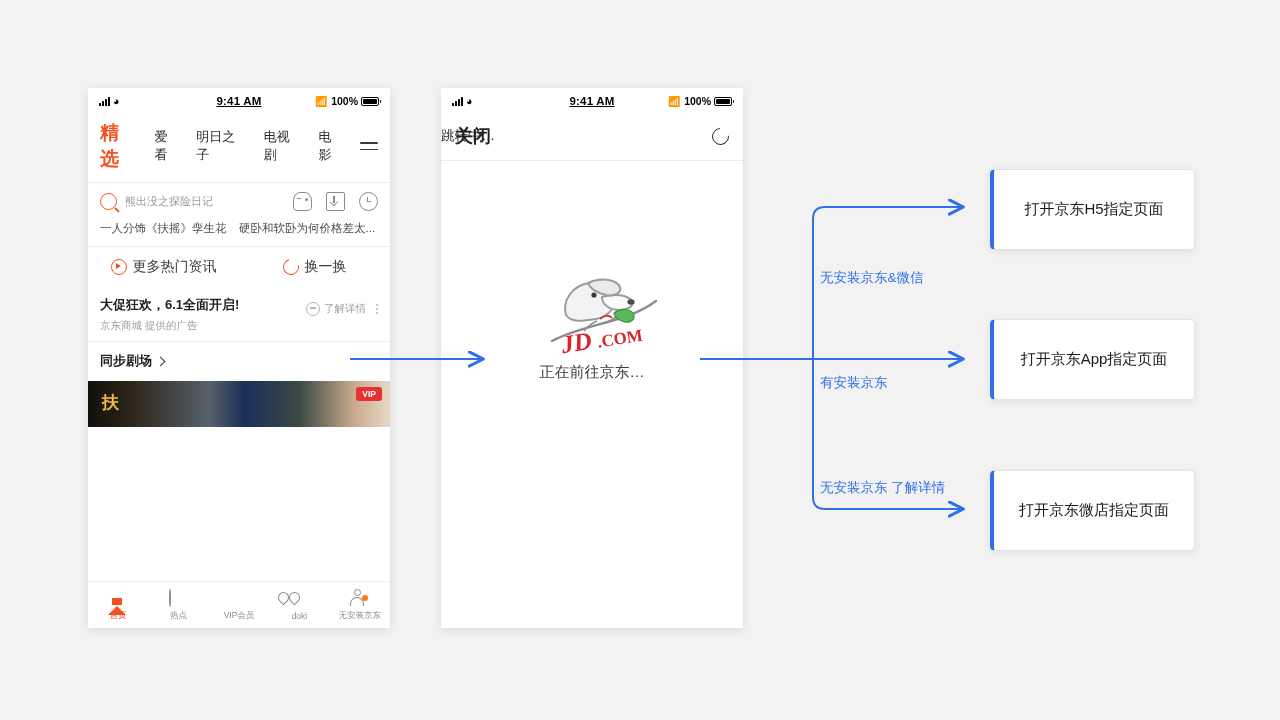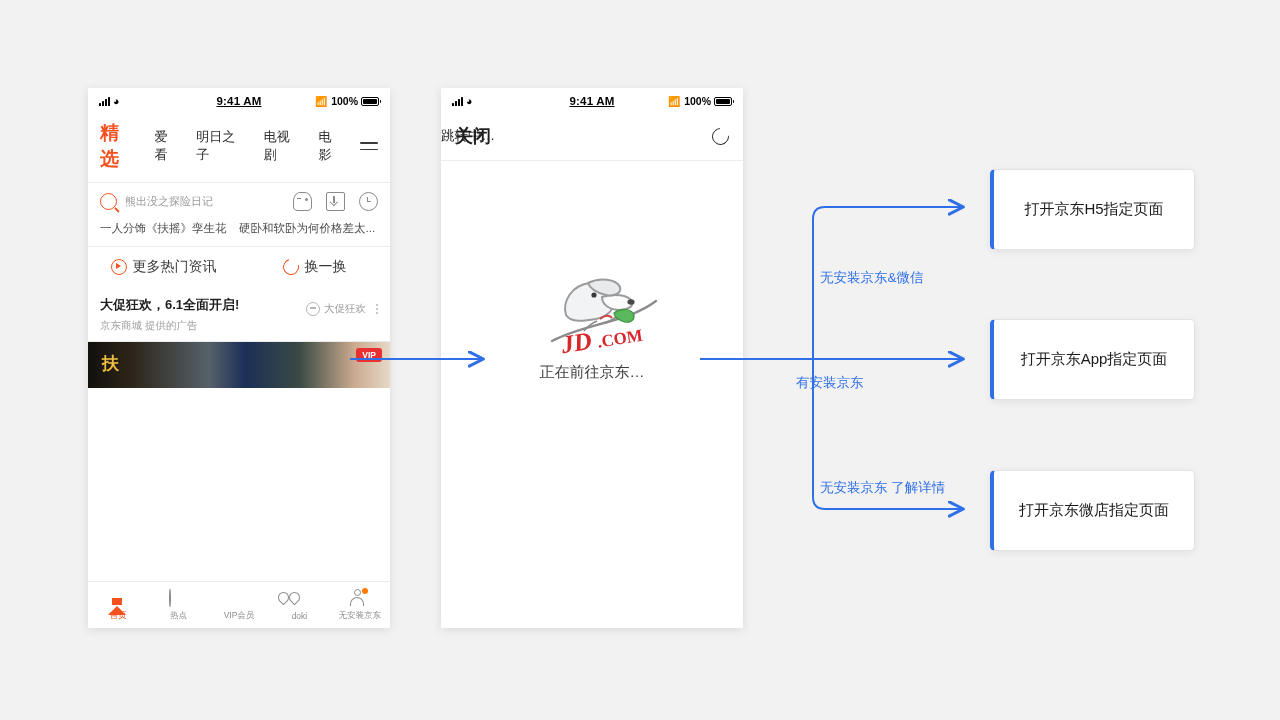--- a/index.html
+++ b/index.html
@@ -137,21 +137,21 @@
   .lowerimg { position: relative; height: 46px; overflow: hidden;
         background: linear-gradient(90deg,#12100d 0%, #2c2418 14%, #56616a 40%, #1b2f57 52%,
                     #3a4a44 70%, #caa98e 88%, #e6d9c8 100%); }
   .lowerimg .glyph { position:absolute; left:14px; top:10px; color:#f0c040; font-size:17px;
         font-weight: bold; font-family:"DejaVu Serif", serif; }
   .vipbadge { position:absolute; right:8px; top:6px; background:#e83030; color:#fff;
         font-size: 8.5px; font-weight: bold; padding: 2px 6px; border-radius: 3px; }
 
   
   .tabbar { position: absolute; left: 0; right: 0; bottom: 0; height: 46px;
-        background: #fff; border-top: 1px solid #ededed; display: flex; }
+        background: #fff; border-top: 1px solid #ededed; display: flex; align-items: center; }
   .tabitem { flex: 1; display: flex; flex-direction: column; align-items: center;
         justify-content: center; gap: 3px; position: relative; }
   .tabitem .lbl { font-size: 8.5px; color: #8c8c8c; }
   .tabitem.active .lbl { color: #f4511e; }
   .ti-icon { width: 20px; height: 18px; position: relative; }
   .home-ic { width:0; height:0; border-left:9px solid transparent; border-right:9px solid transparent;
         border-bottom:9px solid #f4511e; margin: 0 auto; position: relative; }
   .home-ic::after { content:""; position:absolute; left:-5px; top:9px; width:10px; height:7px;
         background:#f4511e; }
   .fire-ic { width: 14px; height: 16px; border: 1.6px solid #8c8c8c; border-radius: 50% 50% 45% 45%;
@@ -192,21 +192,21 @@
         border-left: 4px solid #2f6fe8; border-radius: 5px;
         box-shadow: 0 2px 8px rgba(0,0,0,0.07);
         display: flex; align-items: center; justify-content: center;
         font-size: 15px; color: #1a1a1a; }
   #card-h5     { left: 990px; top: 169px; width: 200px; height: 79px; }
   #card-app    { left: 990px; top: 319px; width: 200px; height: 79px; }
   #card-store  { left: 990px; top: 470px; width: 200px; height: 79px; }
 
   .flabel { position: absolute; color: #2f6fe8; font-size: 13.5px; white-space: nowrap; }
   #label-h5    { left: 820px; top: 224px; margin-top: 45px; }
-  #label-app   { left: 796px; top: 374px; text-align: center; }
+  #label-app   { left: 820px; top: 374px; text-align: center; }
   #label-store { left: 820px; top: 479px; }
 </style>
 </head>
 <body>
 
 <div class="canvas">
 
   <div class="phone" id="phone-left">
 
     <div class="statusbar">
@@ -271,32 +271,36 @@
       </div>
     </div>
 
 
     <div class="adtext">
       <div class="adtitle">大促狂欢，6.1全面开启!</div>
       <div class="adsub">京东商城 提供的广告</div>
       <div class="admeta">
         <span class="adlink">
           <span class="arrow-ic"></span>
-          <span>大促狂欢</span>
+          <span>了解详情</span>
         </span>
         <span class="dots">
             <i></i>
             <i></i>
             <i></i>
           </span>
       </div>
     </div>
 
     <div class="divider"></div>
 
+    <div class="section">
+      <span class="section-title">同步剧场</span>
+      <span class="chev"></span>
+    </div>
 
     <div class="lowerimg">
       <span class="glyph">扶</span>
       <span class="vipbadge">VIP</span>
     </div>
 
     <div class="tabbar">
       <div class="tabitem active">
         <span class="ti-icon"><span class="home-ic"></span></span>
         <span class="lbl">首页</span>

